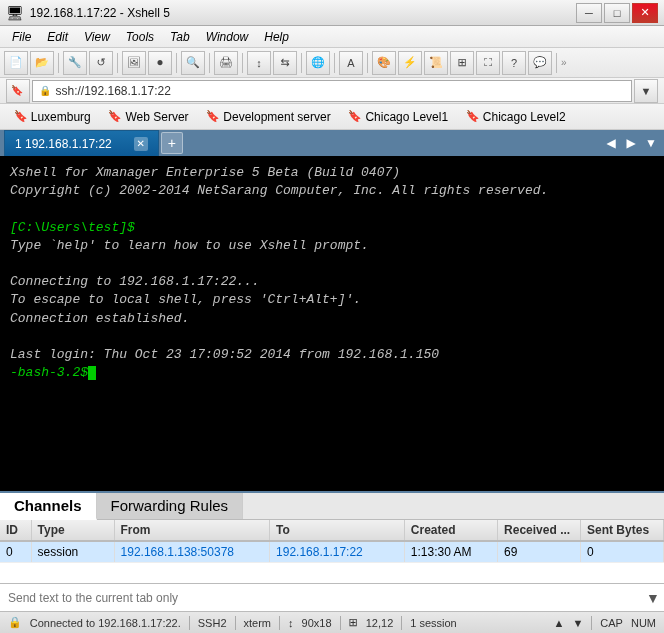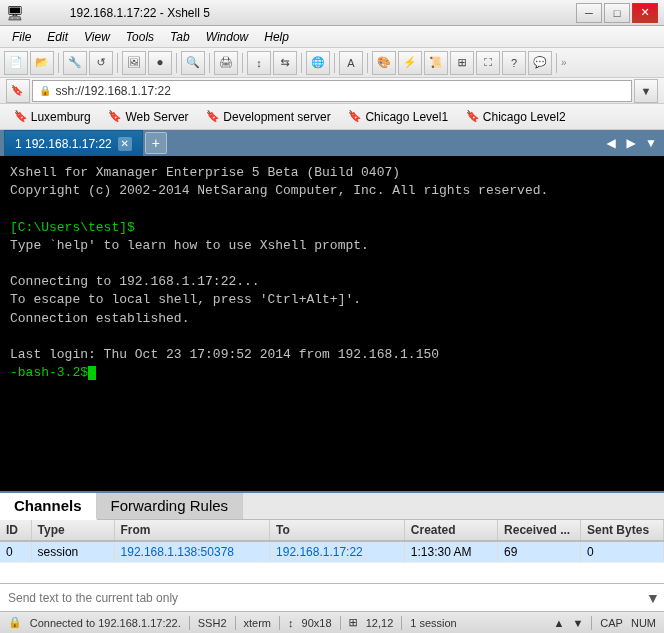--- a/index.html
+++ b/index.html
@@ -8,21 +8,21 @@
     
     .title-bar {
       background: linear-gradient(to bottom, #f5f5f5, #dcdcdc);
       height: 26px;
       display: flex;
       align-items: center;
       padding: 0 6px;
       border-bottom: 1px solid #aaa;
       user-select: none;
     }
-    .title-bar-text { flex: 1; font-size: 12px; color: #000; margin-left: 40px; }
+    .title-bar-text { flex: 1; font-size: 12px; color: #000; }
     .title-bar-controls { display: flex; gap: 2px; }
     .title-btn {
       width: 26px; height: 20px; border: 1px solid #aaa;
       background: linear-gradient(to bottom, #f8f8f8, #ddd);
       cursor: pointer; display: flex; align-items: center; justify-content: center;
       font-size: 11px; color: #333;
     }
     .title-btn.close { background: linear-gradient(to bottom, #e81123, #c0392b); color: white; border-color: #c0392b; }
 
     
@@ -102,21 +102,21 @@
       padding: 0 4px;
       gap: 2px;
     }
     .tab {
       background: linear-gradient(to bottom, #4a9fd5, #2d7ab5);
       border: 1px solid #1a5a8a;
       border-bottom: none;
       padding: 0 10px;
       display: flex;
       align-items: center;
-      gap: 6px;
+      gap: 22px;
       cursor: pointer;
       font-size: 12px;
       color: white;
       min-width: 120px;
     }
     .tab.active { background: linear-gradient(to bottom, #1a6faa, #0d5a96); }
     .tab-close {
       width: 14px; height: 14px;
       background: rgba(255,255,255,0.3);
       border-radius: 2px;
@@ -338,21 +338,21 @@
   <div class="tab-add">+</div>
   <div class="tab-nav">
     <div class="tab-nav-btn">◀</div>
     <div class="tab-nav-btn">▶</div>
     <div class="tab-nav-btn">▼</div>
   </div>
 </div>
 
 <div style="display:flex; flex-direction:column; height: calc(633px - 26px - 22px - 30px - 26px - 26px - 26px);">
 
-  <div class="terminal" style="flex:1; min-height:0;">
+  <div class="terminal" style="flex:1; min-height:0;font-style:italic;">
     <div><span>Xshell for Xmanager Enterprise 5 Beta (Build 0407)</span></div>
     <div><span>Copyright (c) 2002-2014 NetSarang Computer, Inc. All rights reserved.</span></div>
     <div>&nbsp;</div>
     <div><span class="green">[C:\Users\test]$</span></div>
     <div><span>Type `help' to learn how to use Xshell prompt.</span></div>
     <div>&nbsp;</div>
     <div><span>Connecting to 192.168.1.17:22...</span></div>
     <div><span>To escape to local shell, press 'Ctrl+Alt+]'.</span></div>
     <div><span>Connection established.</span></div>
     <div>&nbsp;</div>

